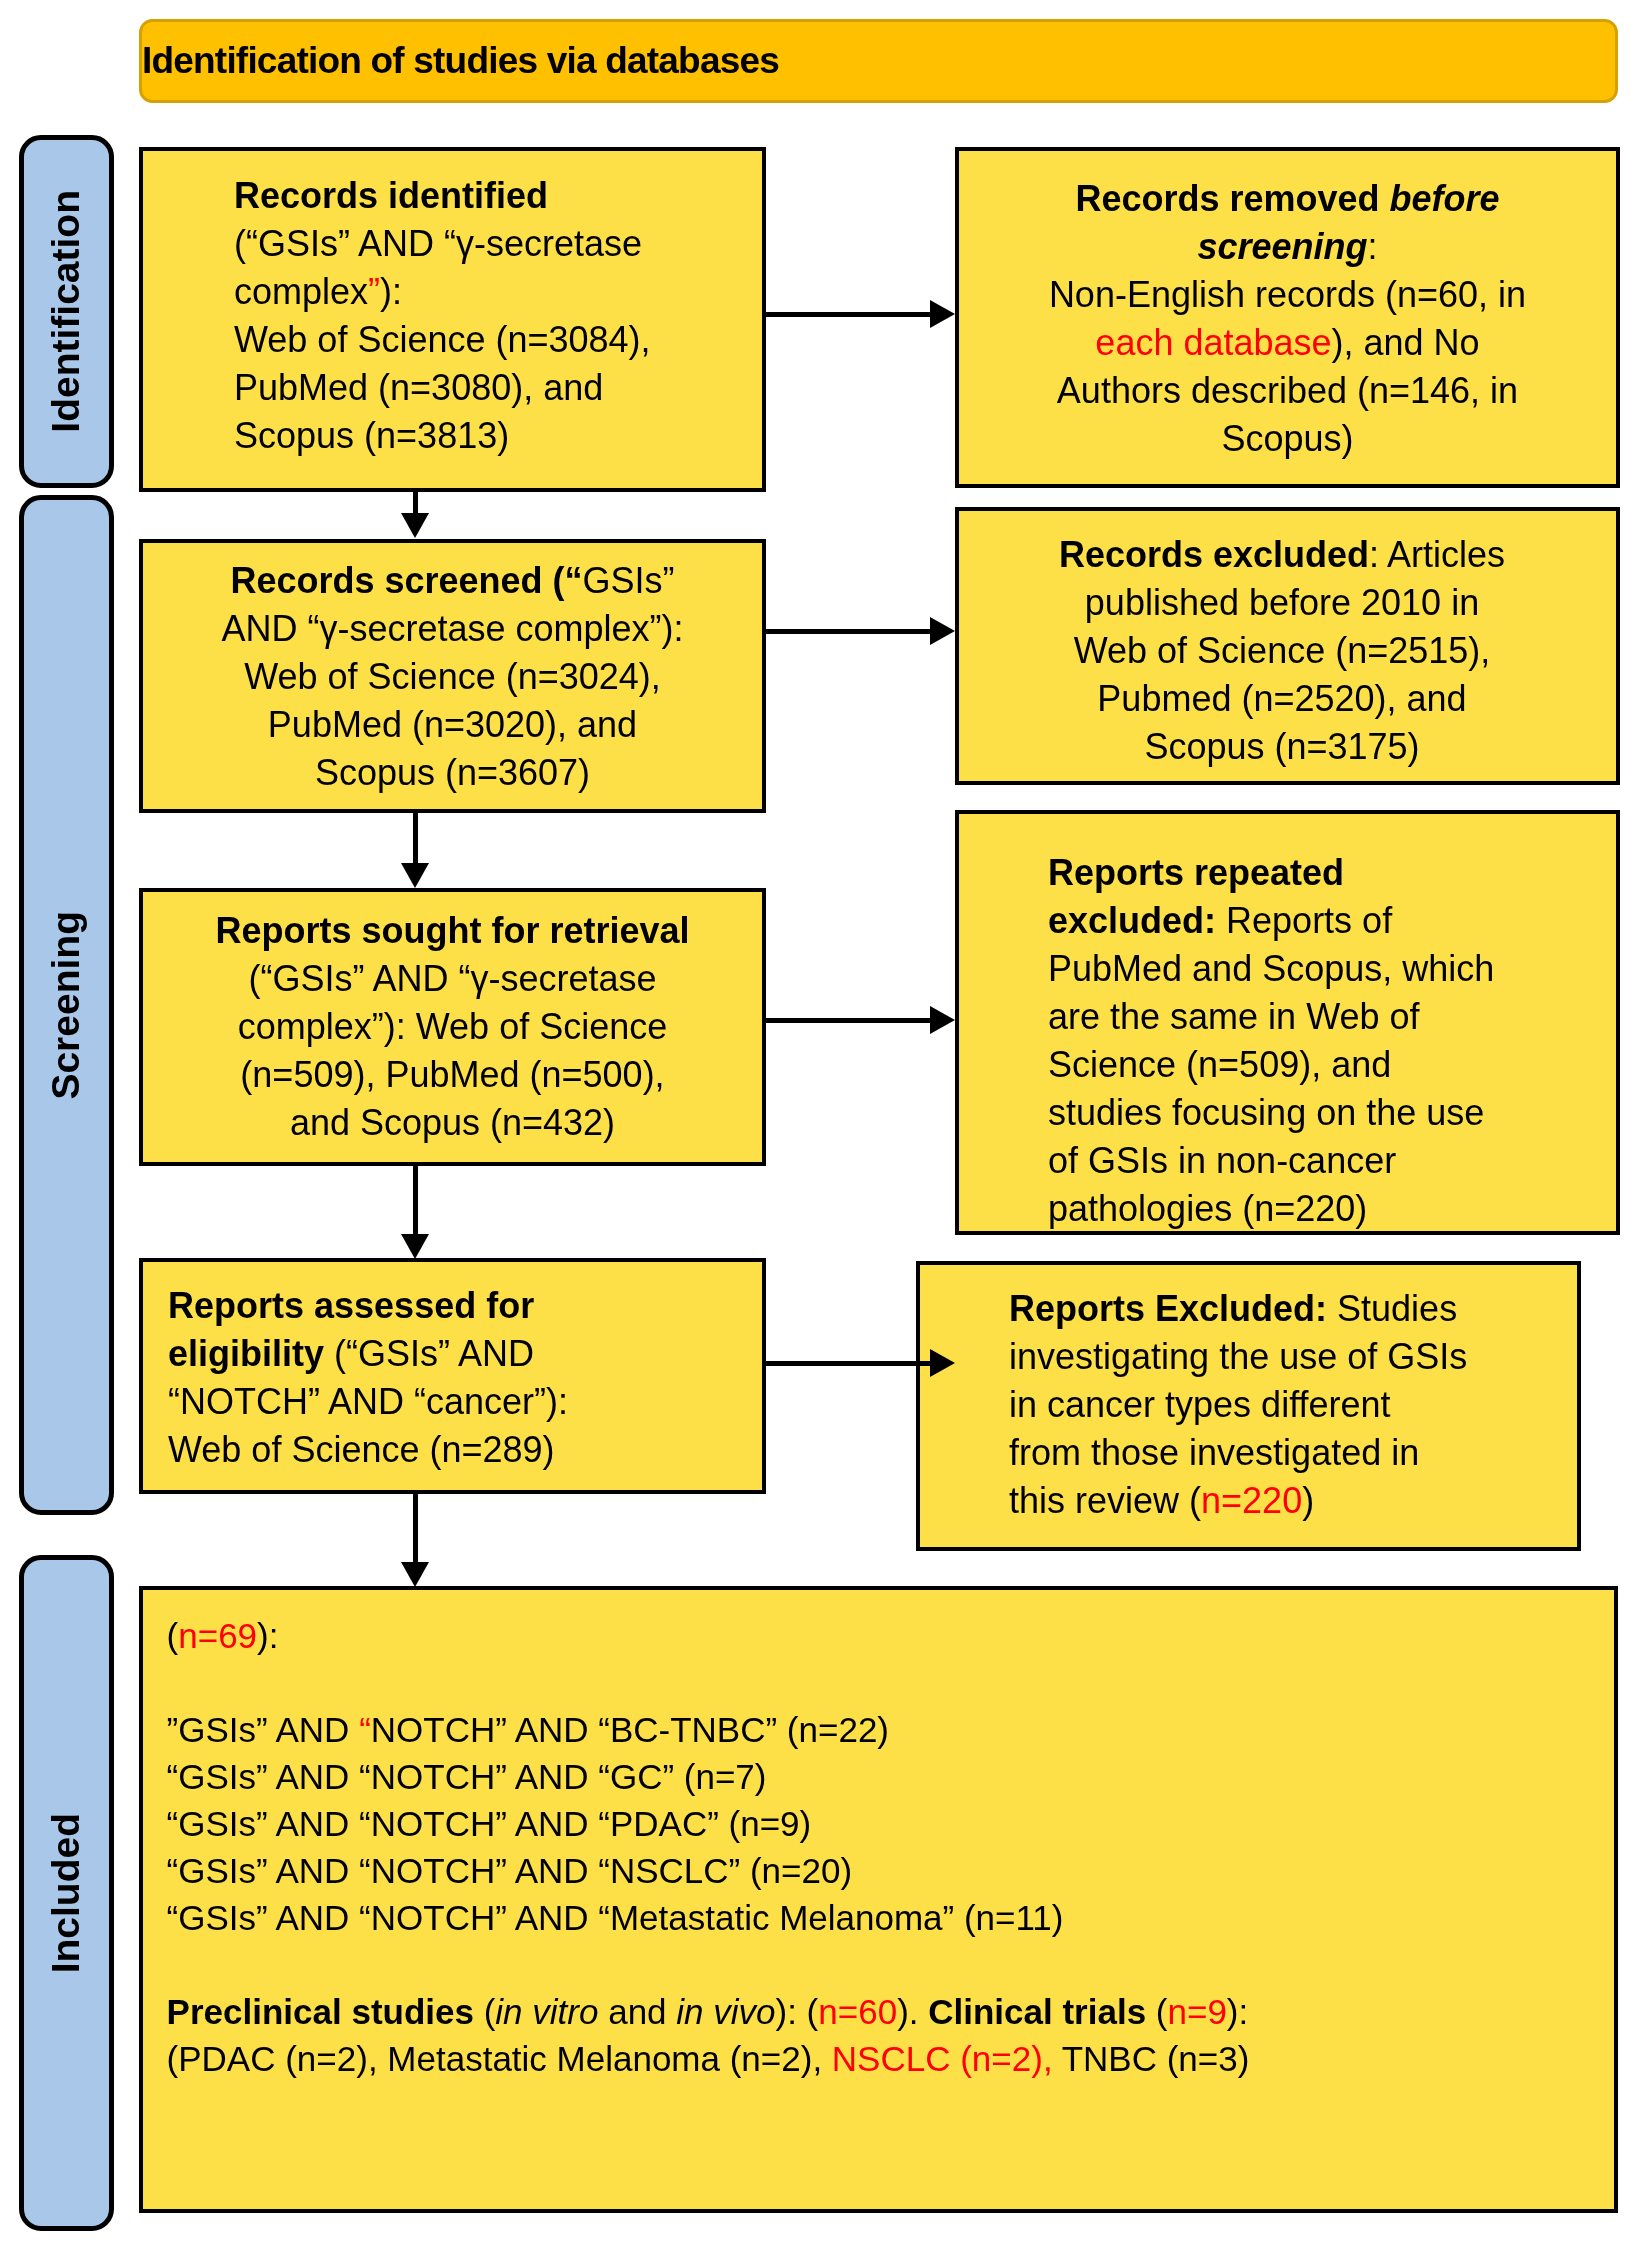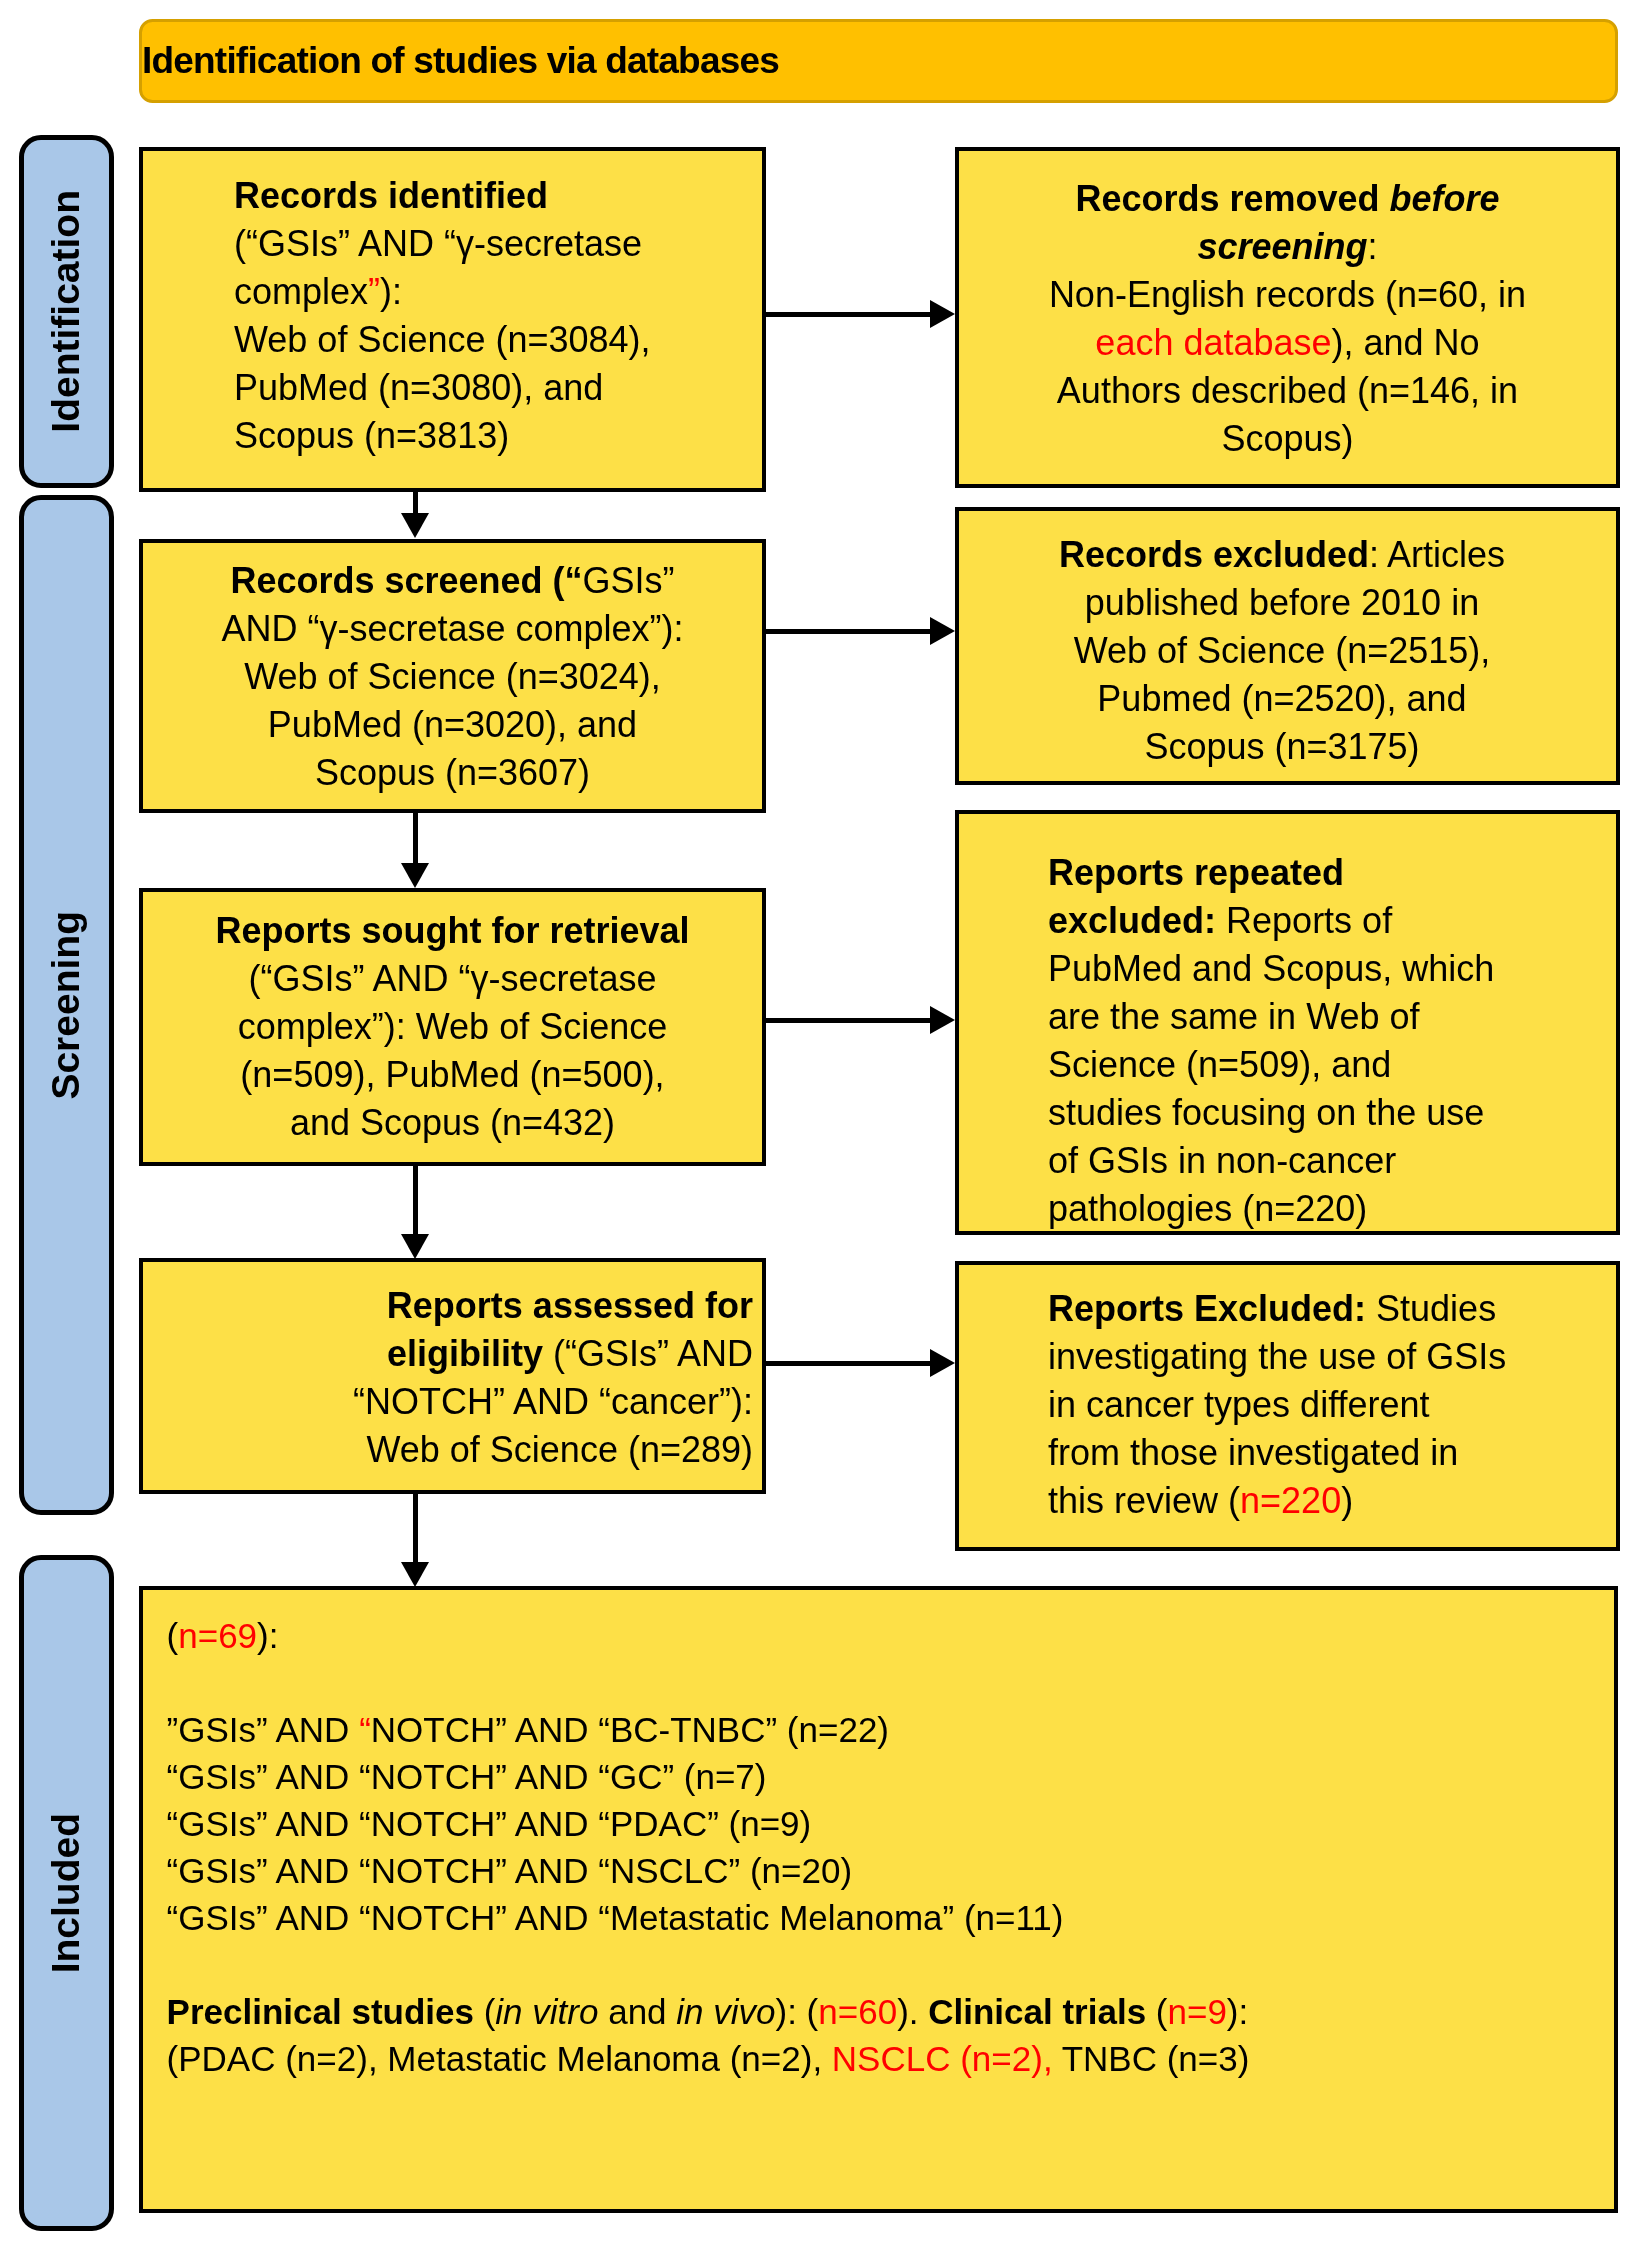--- a/index.html
+++ b/index.html
@@ -50,25 +50,25 @@
     box-sizing:border-box;
     font-size:36px;line-height:48px;
   }
   .box .content{white-space:pre-wrap;}
   .b{font-weight:700;}
   .i{font-style:italic;}
   .r{color:var(--red);}
   .lbox1{left:139px;top:147px;width:627px;height:345px;padding:21px 11.8px 0 91px;}
   .lbox2{left:139px;top:539px;width:627px;height:274px;padding:13.5px 6.7px 0 6.7px;text-align:center;}
   .lbox3{left:139px;top:888px;width:627px;height:278px;padding:15px 6.7px 0 6.7px;text-align:center;}
-  .lbox4{left:139px;top:1258px;width:627px;height:236px;padding:20px 9px 0 25px;text-align:right;}
+  .lbox4{left:139px;top:1258px;width:627px;height:236px;padding:20px 9px 0 25px;}
   .rbox1{left:955px;top:147px;width:665px;height:341px;padding:23.6px 20px 0 20px;text-align:center;}
   .rbox2{left:955px;top:507px;width:665px;height:278px;padding:20px 28px 0 17px;text-align:center;}
   .rbox3{left:955px;top:810px;width:665px;height:425px;padding:35px 11.8px 0 89px;}
-  .rbox4{left:955px;top:1261px;width:665px;height:290px;padding:20px 11.8px 0 89px;}
+  .rbox4{left:916px;top:1261px;width:665px;height:290px;padding:20px 11.8px 0 89px;}
   .bottom{left:139px;top:1586px;width:1479px;height:627px;padding:22px 13.5px 0 23.6px;font-size:35px;line-height:47px;}
   .arrow-v{position:absolute;width:29px;}
   .arrow-v .stem{position:absolute;top:0;bottom:22px;left:11.8px;width:5px;background:#000;}
   .arrow-v .head{position:absolute;bottom:0;left:0;width:0;height:0;
     border-left:14.3px solid transparent;border-right:14.3px solid transparent;border-top:25px solid #000;}
   .arrow-h{position:absolute;height:29px;}
   .arrow-h .stem{position:absolute;left:0;right:22px;top:11.8px;height:5px;background:#000;}
   .arrow-h .head{position:absolute;right:0;top:0;width:0;height:0;
     border-top:14.3px solid transparent;border-bottom:14.3px solid transparent;border-left:25px solid #000;}
   #av1{left:401px;top:492px;height:46px;}

